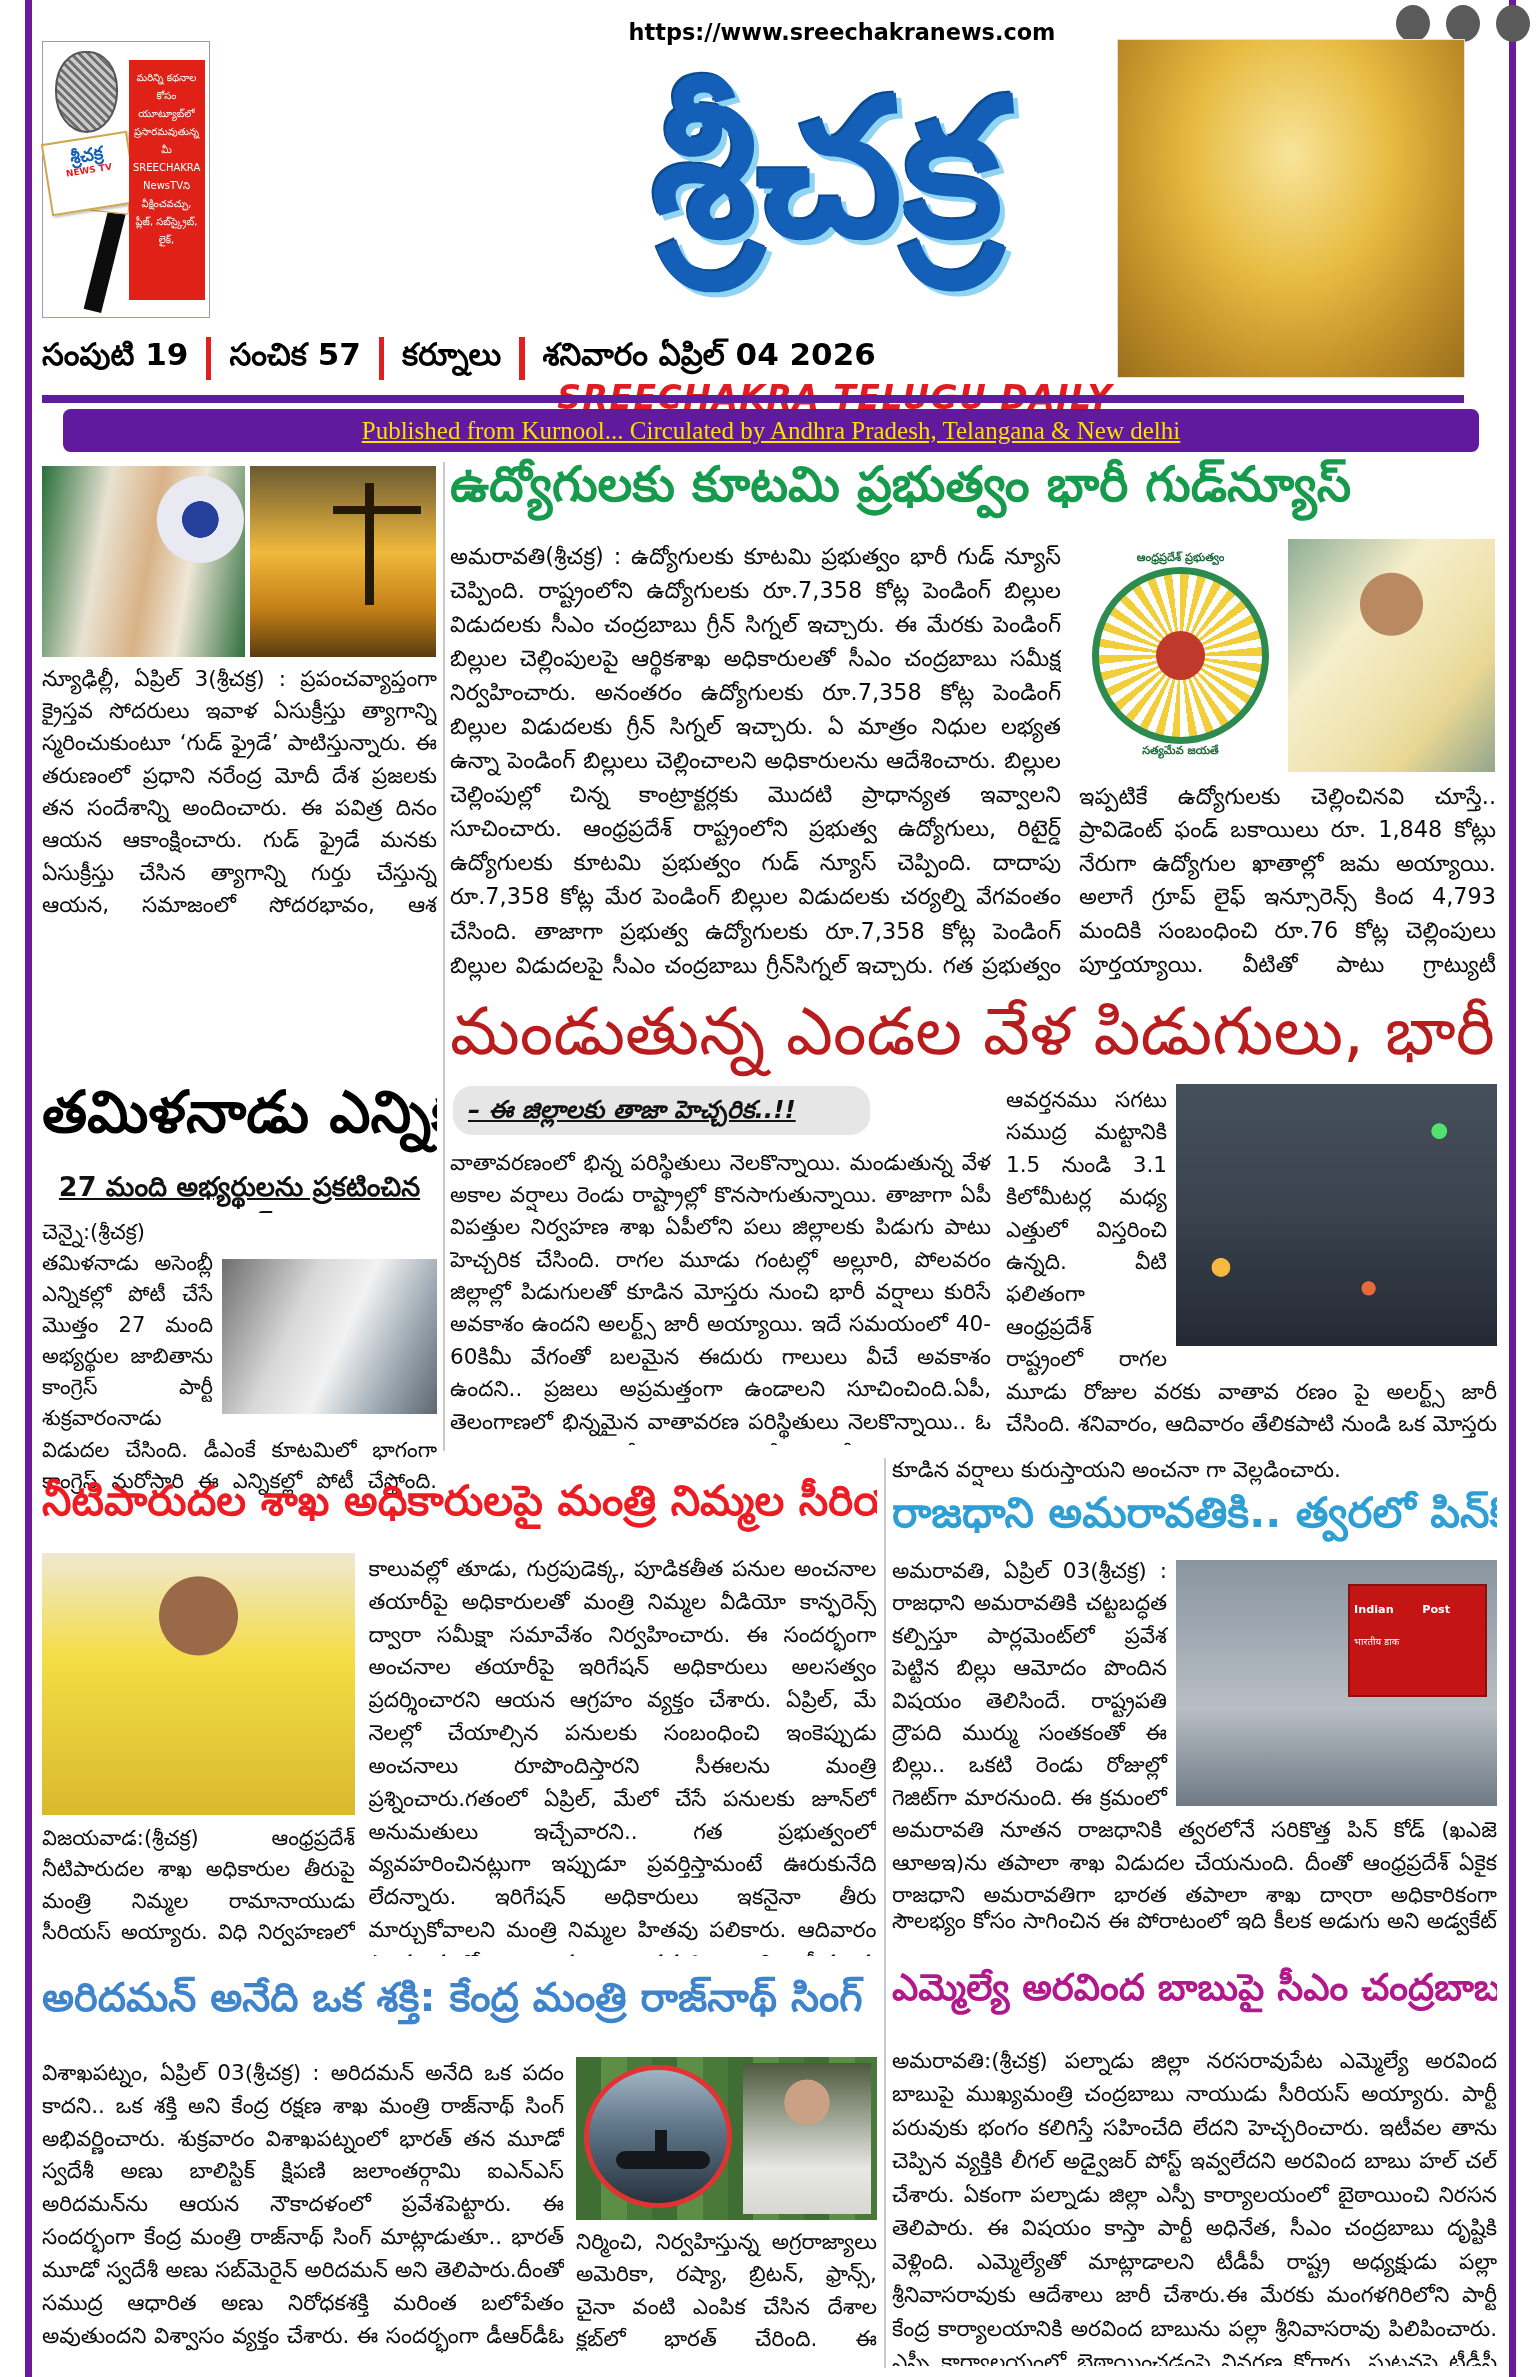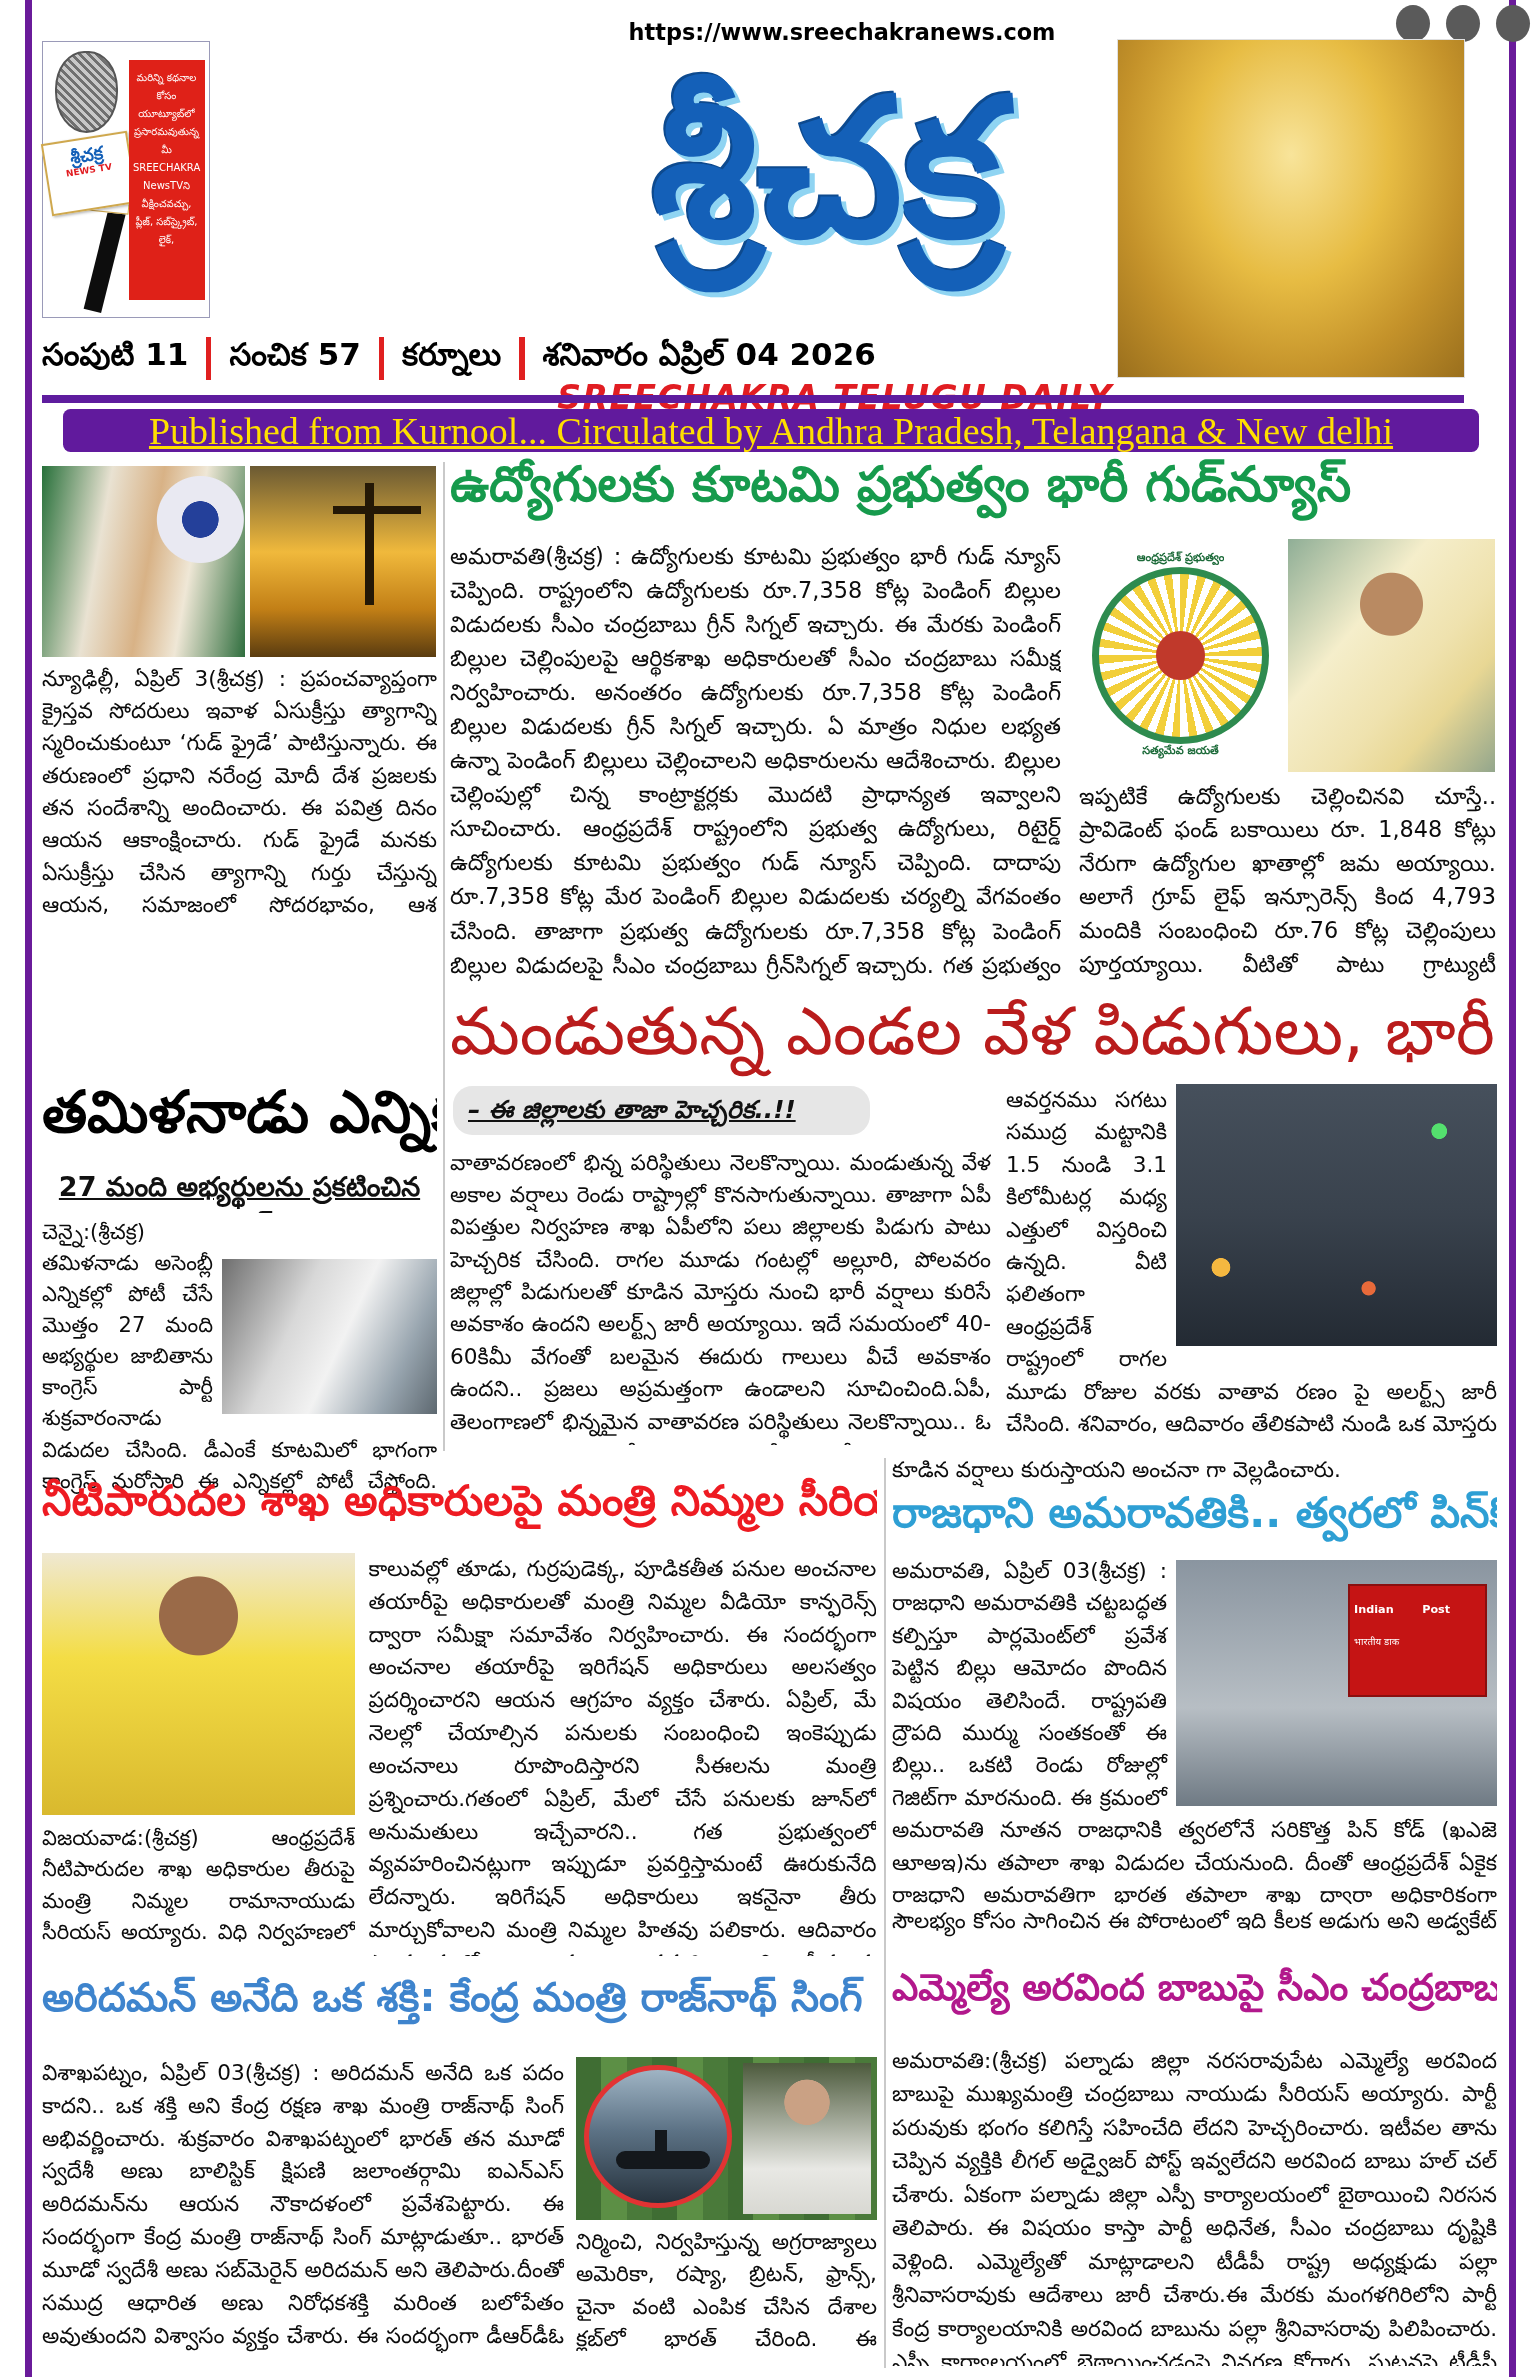--- a/index.html
+++ b/index.html
@@ -32,21 +32,21 @@
            font-style:italic;color:#e11d22;letter-spacing:1.5px;margin-top:28px;}
   .statue-img{position:absolute;left:1117px;top:39px;width:346px;height:337px;border:0.7px solid #e0e0e0;
               background:radial-gradient(ellipse at 50% 34%,#f8e49a 0%,#e7bc43 40%,#c4922a 70%,#9a6f1d 100%);}
   .corner-dot{position:absolute;width:34px;height:37px;border-radius:50%;background:#5a5a5a;top:4.5px;}
   .dateline{position:absolute;left:42px;top:335px;width:1044px;height:46px;display:flex;align-items:center;
             gap:18px;font-size:31px;font-weight:800;color:#000;overflow:hidden;}
   .dl-sep{width:5.2px;height:43px;background:#e02020;flex:0 0 auto;}
   .purple-rule{position:absolute;left:42px;top:395px;width:1422px;height:7.5px;background:#5e1c9e;}
   .banner{position:absolute;left:63px;top:409px;width:1416px;height:43px;background:#611a9d;border-radius:7.5px;
           display:flex;align-items:center;justify-content:center;overflow:hidden;}
-  .banner-text{color:#ffdf00;font-family:"Liberation Serif","DejaVu Serif",serif;font-size:38px;
+  .banner-text{color:#ffdf00;font-family:"Liberation Serif","DejaVu Serif",serif;font-size:25px;
                text-decoration:underline;white-space:nowrap;}
   
   .body-text{text-align:justify;color:#0c0c0c;word-break:break-word;}
   .vline{position:absolute;width:1.5px;background:#c9c9c9;}
   
   .story-modi{position:absolute;left:42px;top:461px;width:395px;}
   .modi-head{background:#ebebeb;border-radius:10.4px;box-shadow:2.2px 2.2px 4.5px rgba(0,0,0,.25);
              padding:10.4px 7.5px;box-sizing:border-box;font-size:33px;font-weight:800;line-height:1.4;
              height:158px;overflow:hidden;}
   .modi-imgs{margin-top:4.5px;display:flex;gap:4.5px;height:191px;}
@@ -168,21 +168,21 @@
     <div class="promo-red">మరిన్ని కథనాల కోసం యూట్యూబ్‌లో ప్రసారమవుతున్న మీ SREECHAKRA NewsTVని వీక్షించవచ్చు, ప్లీజ్, సబ్‌స్క్రైబ్, లైక్,</div>
   </div>
 
   <div class="url-text">https://www.sreechakranews.com</div>
   <div class="masthead-logo">శ్రీచక్ర</div>
   <div class="tagline">SREECHAKRA TELUGU DAILY</div>
 
   <div class="statue-img"></div>
 
   <div class="dateline">
-    <span>సంపుటి 11</span>
+    <span>సంపుటి 19</span>
     <span class="dl-sep"></span>
     <span>సంచిక 57</span>
     <span class="dl-sep"></span>
     <span>కర్నూలు</span>
     <span class="dl-sep"></span>
     <span>శనివారం ఏప్రిల్ 04 2026</span>
   </div>
 
   <div class="purple-rule"></div>
 

